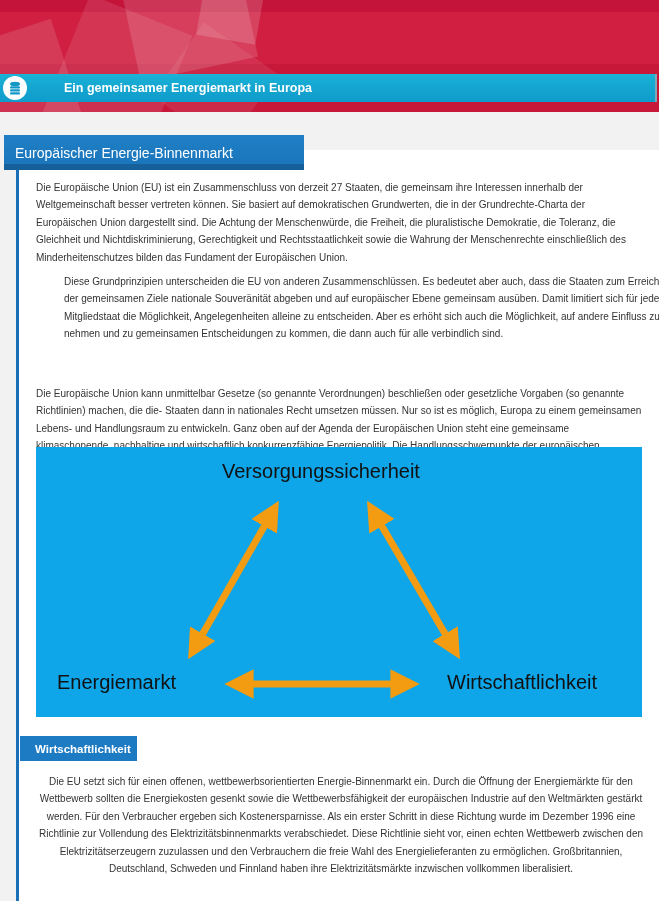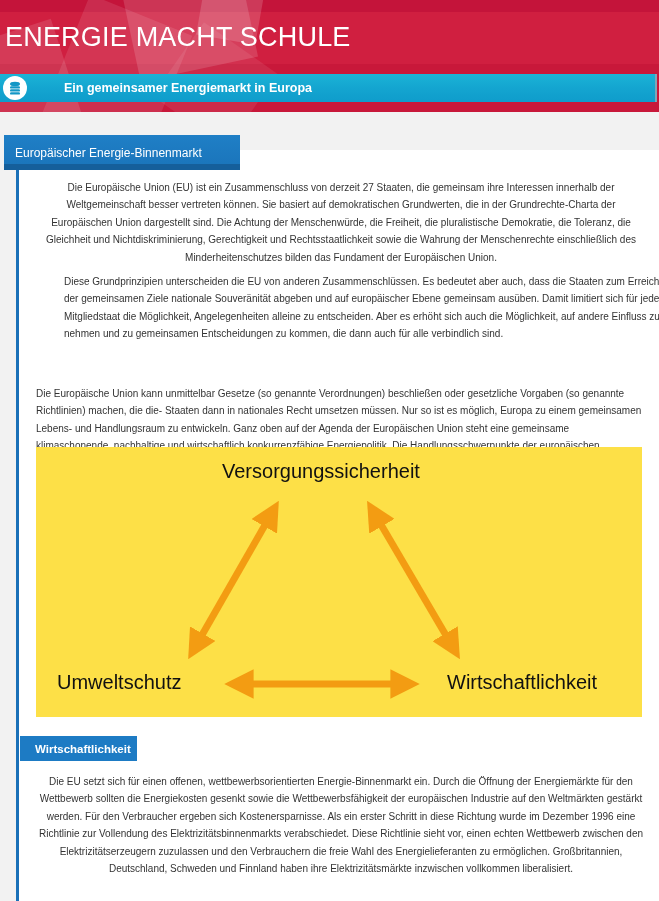--- a/index.html
+++ b/index.html
@@ -45,41 +45,41 @@
   .card {
     position: absolute; left: 16px; top: 150px; width: 643px; height: 751px;
     background: #ffffff;
   }
   .card-rule {
     position: absolute; left: 16px; top: 170px; width: 3px; height: 731px;
     background: #1a70b8;
   }
 
   .section-tab {
-    position: absolute; left: 4px; top: 135px; width: 236px; height: 35px;
+    position: absolute; left: 4px; top: 135px; width: 300px; height: 35px;
     background: linear-gradient(to bottom, #1f7fc6 0%, #1a74ba 100%);
-    color: #ffffff; font-size: 12px;
+    color: #ffffff; font-size: 14px;
     display: flex; align-items: center; padding-left: 11px;
   }
   .section-tab::after {
     content: ""; position: absolute; left: 0; bottom: 0; width: 100%; height: 6px;
     background: #155f9b;
   }
 
   .para {
     position: absolute; left: 36px; width: 610px;
     color: #333333; font-size: 10px; line-height: 17.4px;
   }
-  .p1 { top: 179px; text-align: center; }
+  .p1 { top: 179px; }
   .p2 { top: 273px; margin-left: 28px; }
   .p3 { top: 349px; margin-top: 36px; }
 
   .figure {
     position: absolute; left: 36px; top: 447px; width: 606px; height: 270px;
-    background: #fde047;
+    background: #0ea5e9;
   }
   .figure svg { position: absolute; left: 0; top: 0; }
   .fig-label { position: absolute; color: #111111; font-size: 20px; white-space: nowrap; }
   .fl-top { left: 186px; top: 13px; }
   .fl-left { left: 21px; top: 224px; }
   .fl-right { left: 411px; top: 224px; }
 
   .sub-tab {
     position: absolute; left: 20px; top: 736px; width: 117px; height: 25px;
     background: #1d7bc4; color: #ffffff; font-size: 11.5px; font-weight: bold;
@@ -91,21 +91,20 @@
 <body>
 
 <div class="header">
   <div class="band-top"></div>
   <div class="band-mid"></div>
   <div class="deco d1"></div>
   <div class="deco d2"></div>
   <div class="deco d3"></div>
   <div class="deco d4"></div>
   <div class="deco d5"></div>
-  <div class="site-title">ENERGIE MACHT SCHULE</div>
   <div class="topic-bar">
     <span class="topic-icon">
       <svg width="16" height="16" viewBox="0 0 16 16">
         <ellipse cx="8" cy="4" rx="5" ry="2.2" fill="#1397c6"></ellipse>
         <rect x="3" y="6.2" width="10" height="2.4" rx="1.2" fill="#1397c6"></rect>
         <rect x="3" y="9.2" width="10" height="2.4" rx="1.2" fill="#1397c6"></rect>
         <rect x="3" y="12.2" width="10" height="2.4" rx="1.2" fill="#1397c6"></rect>
       </svg>
     </span>
     <span class="topic-label">Ein gemeinsamer Energiemarkt in Europa</span>
@@ -128,21 +127,21 @@
     <defs>
       <marker id="ah" viewBox="0 0 10 10" refX="6" refY="5" markerWidth="4.2" markerHeight="4.2" orient="auto-start-reverse">
         <path d="M0,0 L10,5 L0,10 z" fill="#f39c12"></path>
       </marker>
     </defs>
     <line x1="237" y1="64" x2="158" y2="202" stroke="#f39c12" stroke-width="7" marker-start="url(#ah)" marker-end="url(#ah)"></line>
     <line x1="337" y1="64" x2="418" y2="202" stroke="#f39c12" stroke-width="7" marker-start="url(#ah)" marker-end="url(#ah)"></line>
     <line x1="200" y1="237" x2="372" y2="237" stroke="#f39c12" stroke-width="7" marker-start="url(#ah)" marker-end="url(#ah)"></line>
   </svg>
   <div class="fig-label fl-top">Versorgungssicherheit</div>
-  <div class="fig-label fl-left">Umweltschutz</div>
+  <div class="fig-label fl-left">Energiemarkt</div>
   <div class="fig-label fl-right">Wirtschaftlichkeit</div>
 </div>
 
 <div class="sub-tab">
   <span>Wirtschaftlichkeit</span>
 </div>
 
 <p class="para p4">Die EU setzt sich für einen offenen, wettbewerbsorientierten Energie-Binnenmarkt ein. Durch die Öffnung der Energiemärkte für den Wettbewerb sollten die Energiekosten gesenkt sowie die Wettbewerbsfähigkeit der europäischen Industrie auf den Weltmärkten gestärkt werden. Für den Verbraucher ergeben sich Kostenersparnisse. Als ein erster Schritt in diese Richtung wurde im Dezember 1996 eine Richtlinie zur Vollendung des Elektrizitätsbinnenmarkts verabschiedet. Diese Richtlinie sieht vor, einen echten Wettbewerb zwischen den Elektrizitätserzeugern zuzulassen und den Verbrauchern die freie Wahl des Energielieferanten zu ermöglichen. Großbritannien, Deutschland, Schweden und Finnland haben ihre Elektrizitätsmärkte inzwischen vollkommen liberalisiert.</p>
 
 </body></html>

